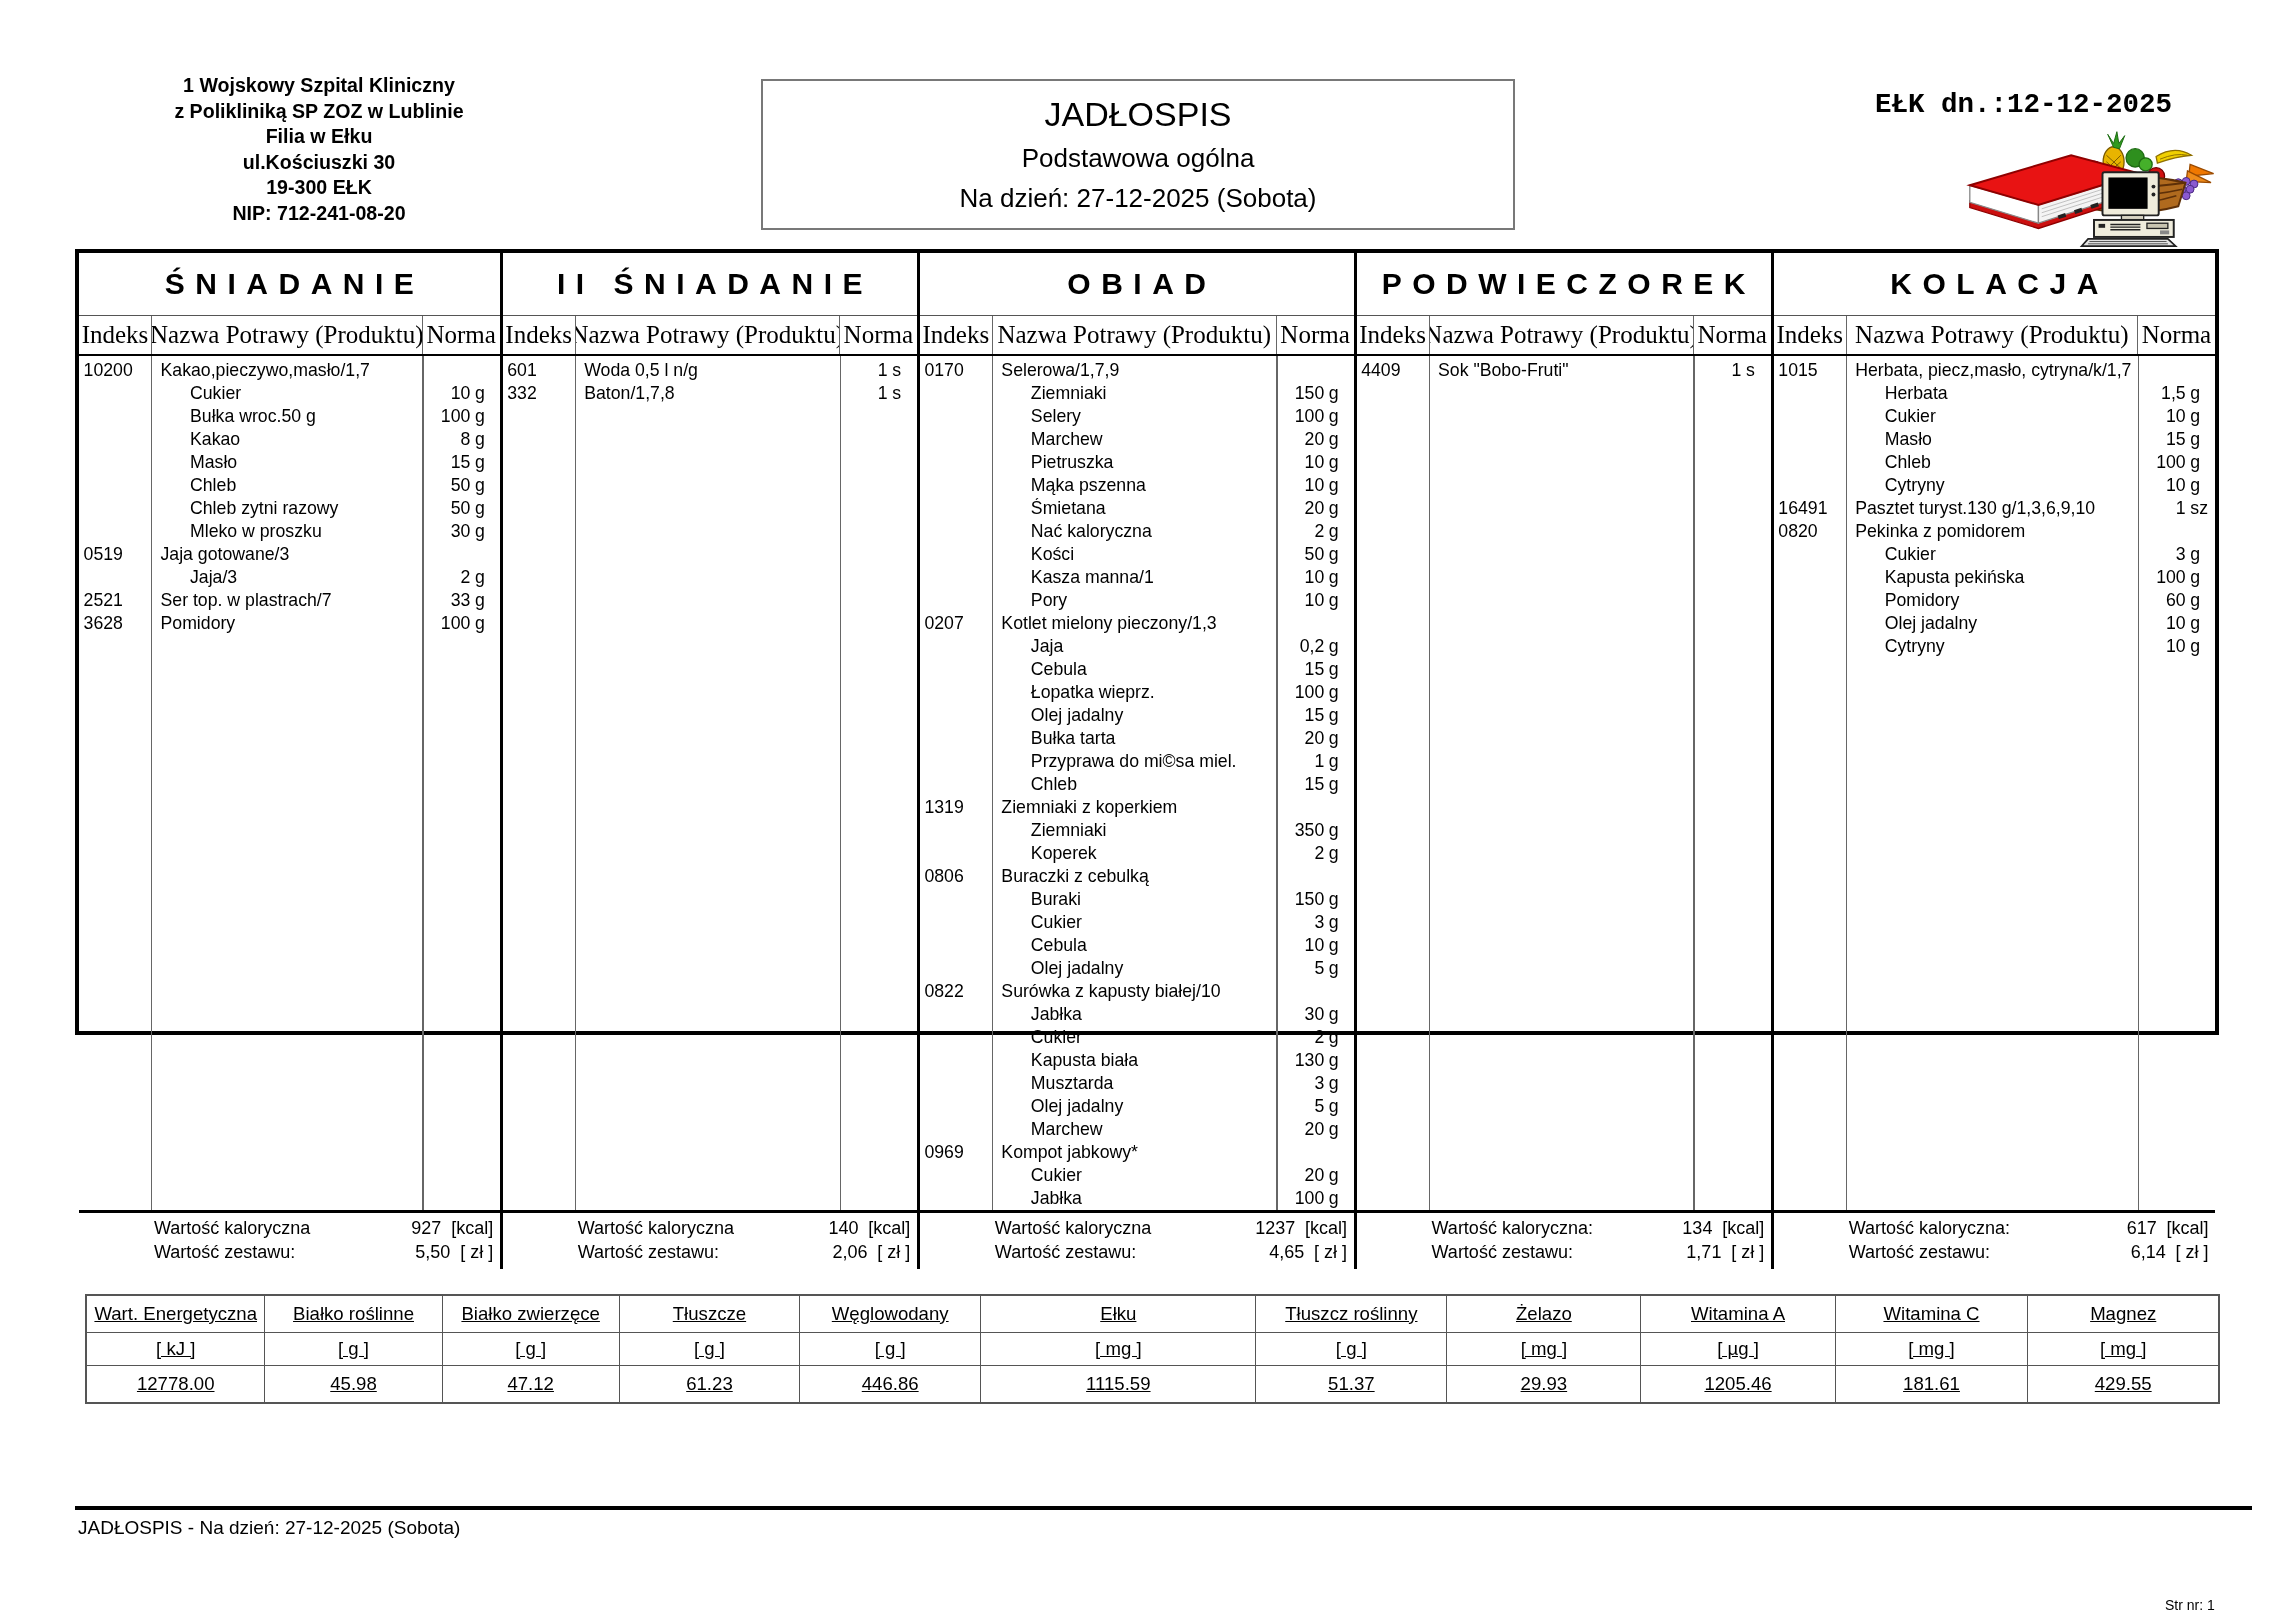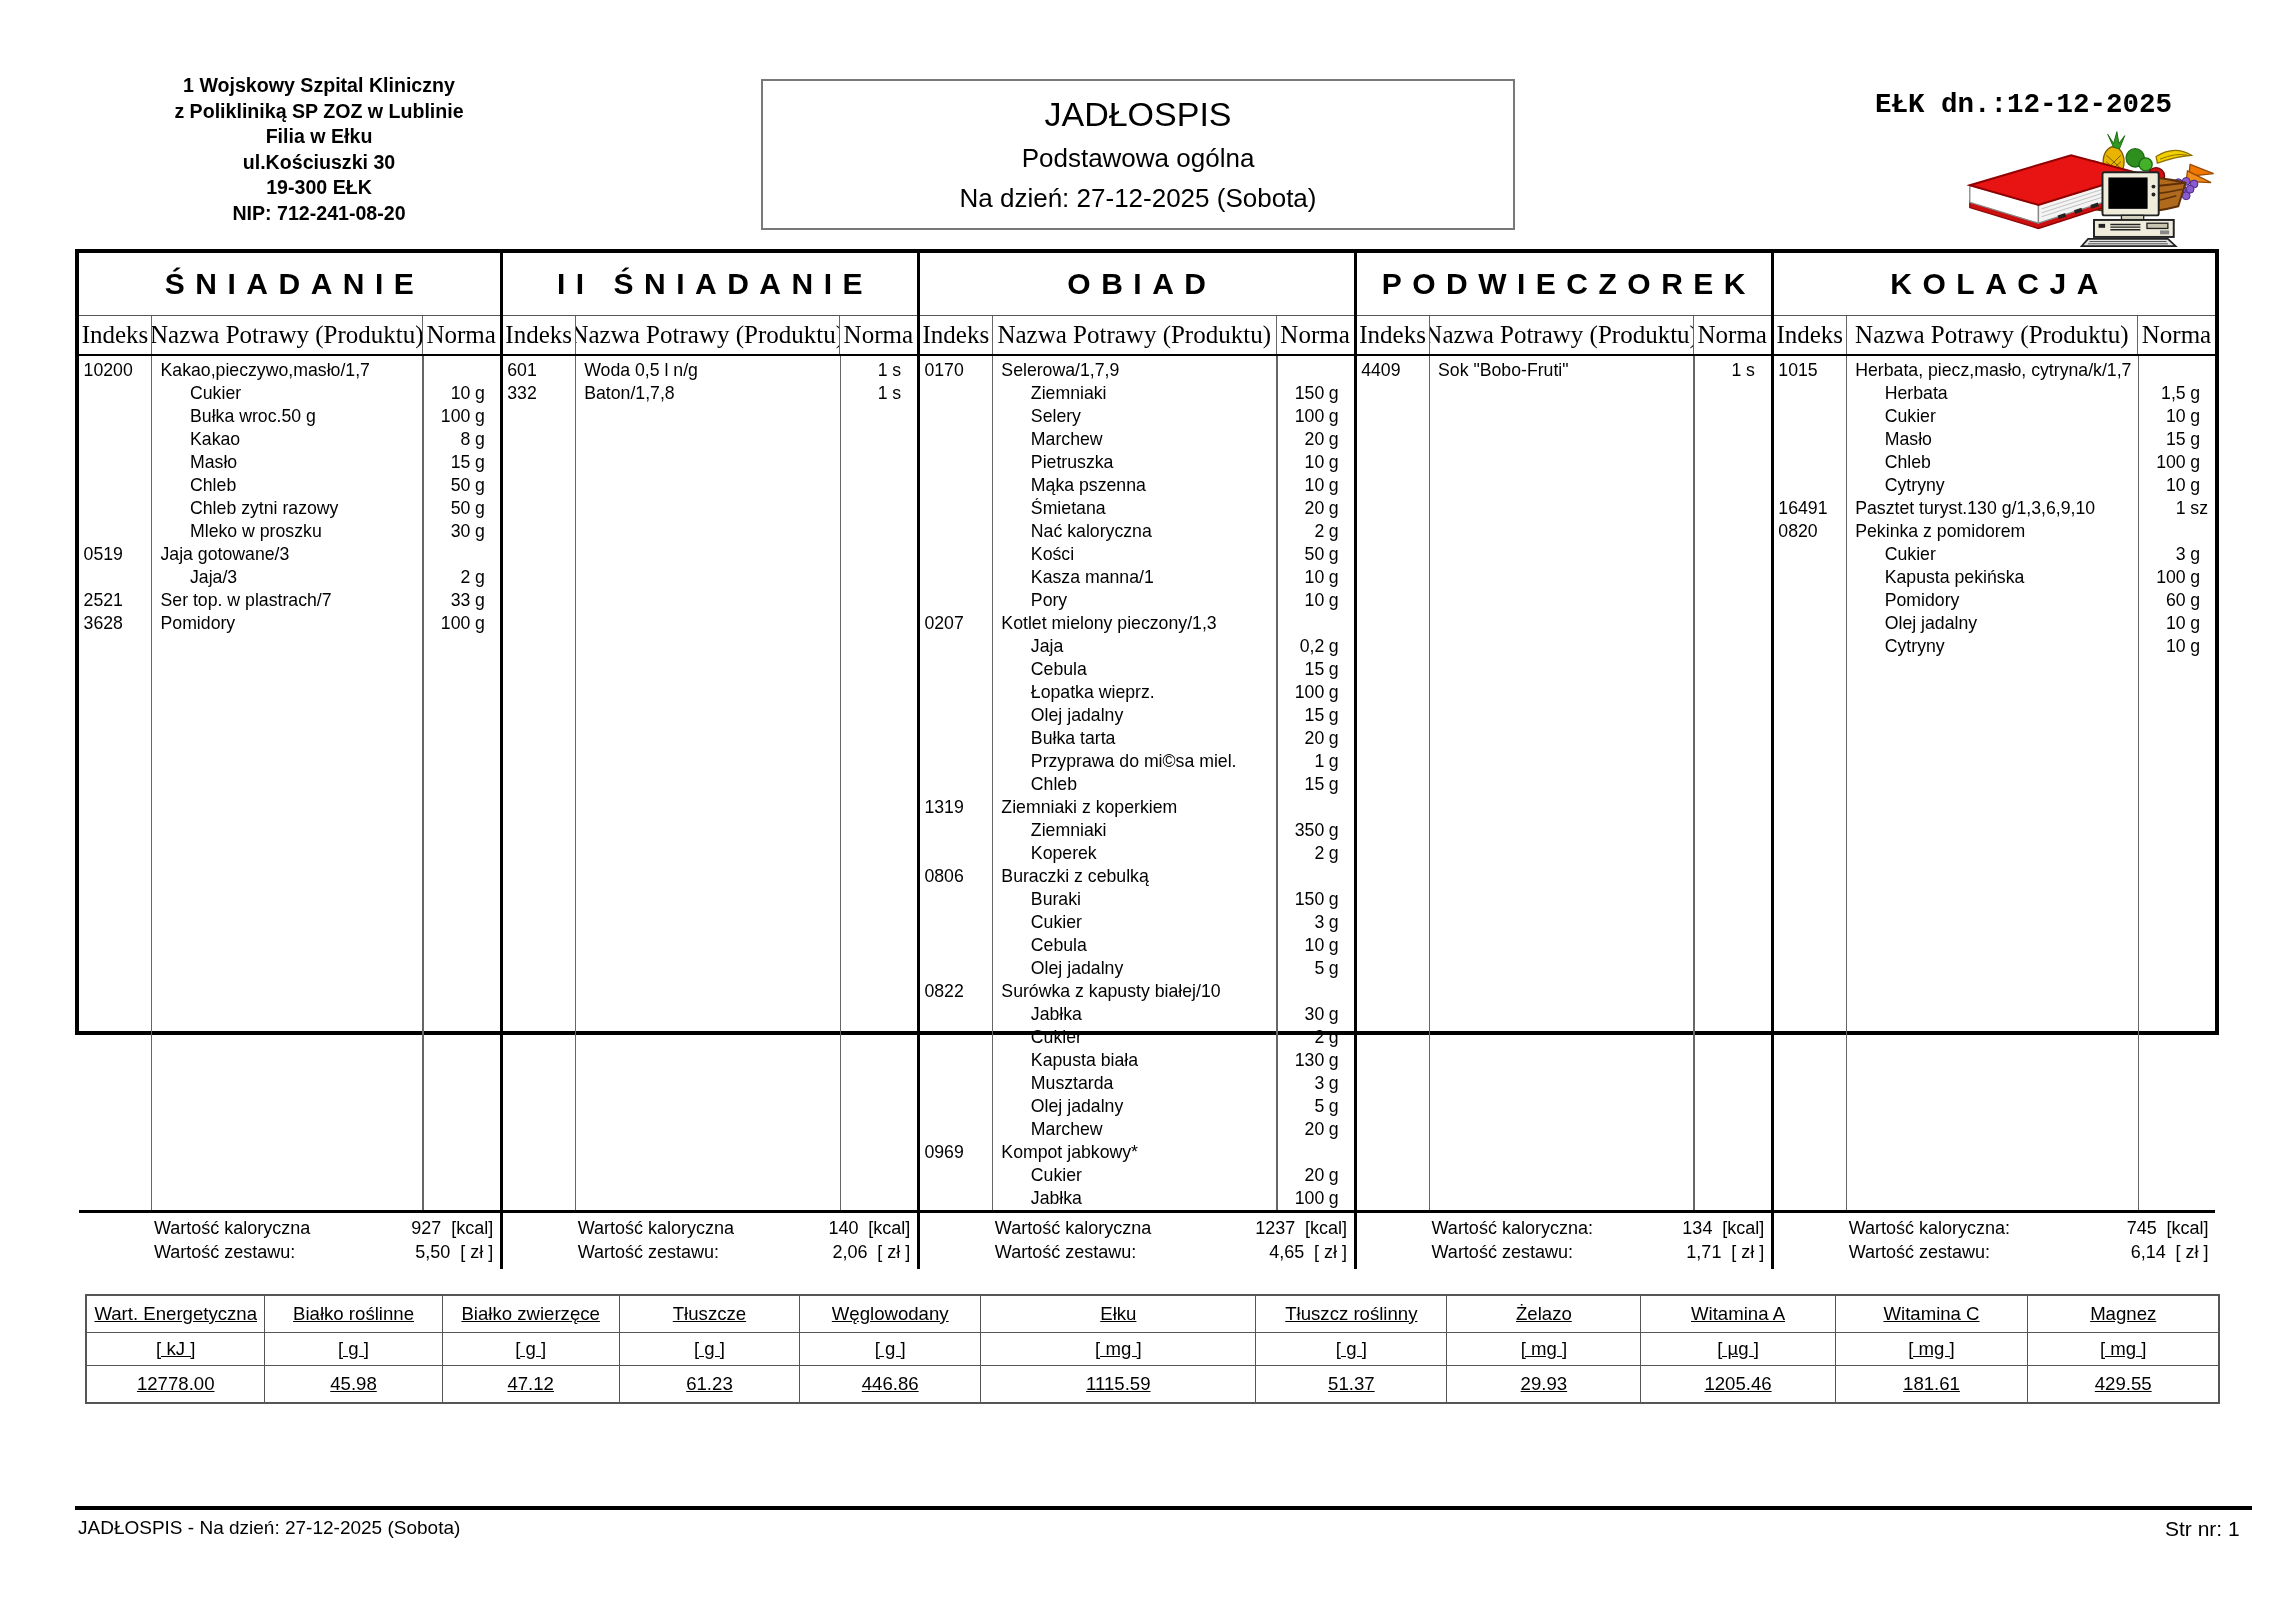--- a/index.html
+++ b/index.html
@@ -59,21 +59,21 @@
   .nut-col:last-child { border-right: 0; }
   .nut-cell { display: flex; align-items: center; justify-content: center; font-size: 18.6px;
     overflow: hidden; white-space: nowrap; text-decoration: underline; }
   .nut-name  { height: 37px; border-bottom: 1.3px solid #555; }
   .nut-unit  { height: 33px; border-bottom: 1.3px solid #555; }
   .nut-value { height: 36px; }
 
   
   .footer-rule { position: absolute; left: 75px; top: 1506px; width: 2177px; height: 3.9px; background: #000; }
   .footer-left { position: absolute; left: 78px; top: 1517px; font-size: 19px; }
-  .footer-right { position: absolute; left: 2165px; top: 1517px; font-size: 21px; }
+  .footer-right { position: absolute; left: 2165px; top: 1597px; font-size: 14px; }
 </style>
 </head>
 <body>
 
 <div class="page">
 
   <div class="address">
     <div>1 Wojskowy Szpital Kliniczny</div>
     <div>z Polikliniką SP ZOZ w Lublinie</div>
     <div>Filia w Ełku</div>
@@ -772,21 +772,21 @@
             <div class="cell-name ind">Cytryny</div>
             <div class="cell-norma">
               <span class="qty">10</span>
               <span class="unit">g</span>
             </div>
           </div>
         </div>
         <div class="meal-summary">
           <div class="summary-row">
             <span class="s-label">Wartość kaloryczna:</span>
-            <span class="s-value">745</span>
+            <span class="s-value">617</span>
             <span class="s-unit">[kcal]</span>
           </div>
           <div class="summary-row">
             <span class="s-label">Wartość zestawu:</span>
             <span class="s-value">6,14</span>
             <span class="s-unit">[ zł ]</span>
           </div>
         </div>
       </div>
     </div>

